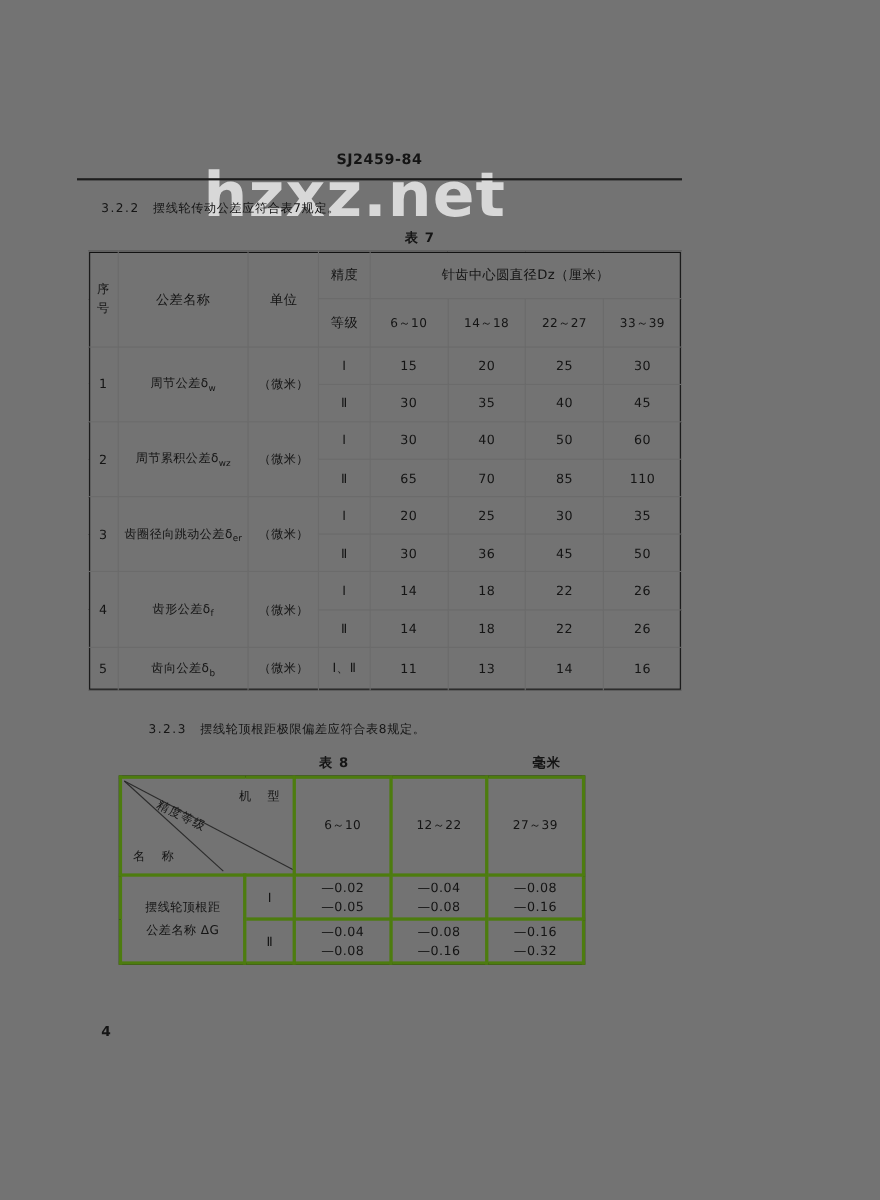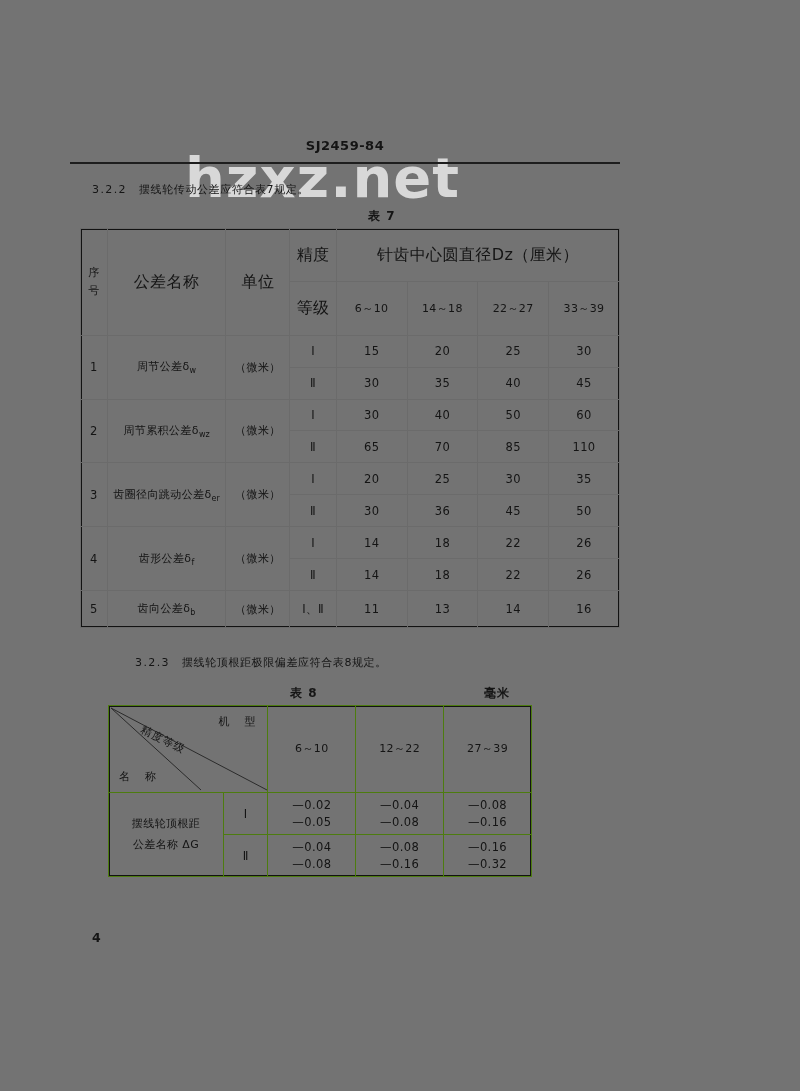--- a/index.html
+++ b/index.html
@@ -136,32 +136,32 @@
   
   #table7-wrap { left: 80px; top: 228px; width: 540px; height: 400px; }
   #table7 { left: 0; top: 0; width: 540px; height: 400px; }
   #table7 td { border: 1px solid #6b6b6b; }
   .c-seq       { width: 26px; }
   .c-name      { width: 120px; }
   .c-unit      { width: 64px; }
   .c-grade     { width: 46px; }
   .c-val       { width: 71px; }
 
-  .hdr-cell { font-size: 16px; line-height: 1.5; }
+  .hdr-cell { font-size: 12px; line-height: 1.5; }
   .hdr-two { font-size: 11px; line-height: 1.6; }
   .name-cell { font-size: 11px; letter-spacing: 0.5px; }
   .grade-cell { font-size: 11.5px; font-weight: bold; letter-spacing: 0.5px; }
   .val-cell { font-size: 11.5px; letter-spacing: 0.5px; }
   .rng-cell { font-size: 11px; letter-spacing: 0.5px; }
   .sub { font-size: 8px; vertical-align: sub; letter-spacing: 0; }
 
   
   #table8-wrap { left: 108px; top: 705px; width: 424px; height: 172px; }
   #table8 { left: 0; top: 0; width: 424px; height: 172px; }
-  #table8 td { border: 1px solid #4d7c0f; }
+  #table8 td { border: 3px solid #4d7c0f; }
   .t8-corner {
     position: relative;
     width: 160px;
     height: 86px;
     overflow: hidden;
   }
   .t8-corner .diag {
     position: absolute;
     inset: 0;
   }

